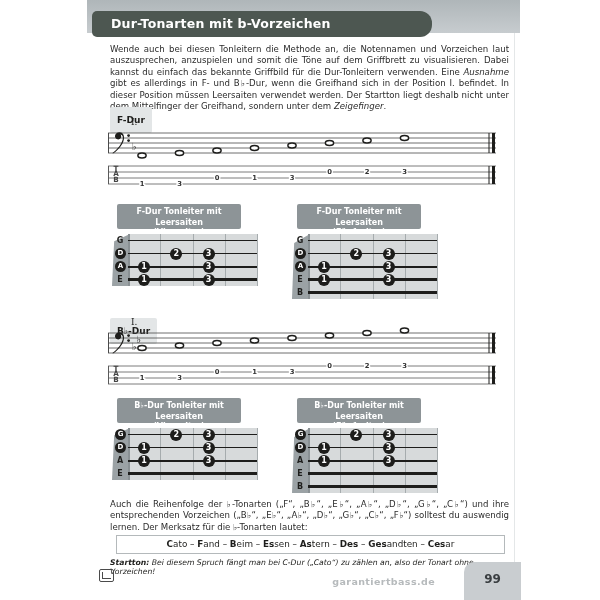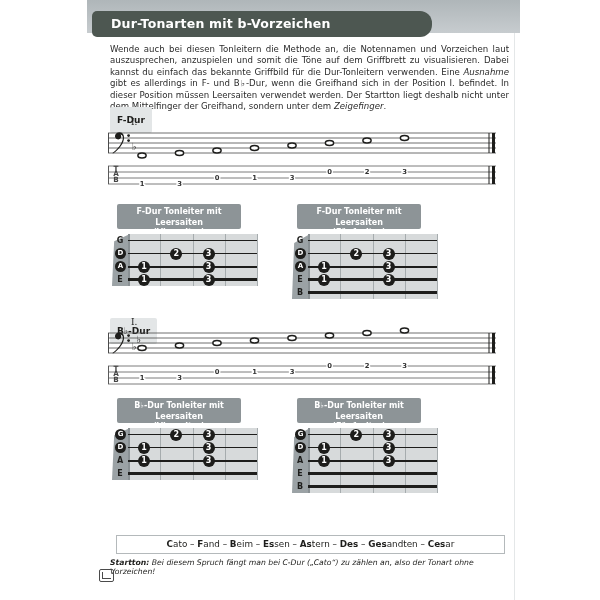--- a/index.html
+++ b/index.html
@@ -272,23 +272,28 @@
         <div class="slabel" style="top: 53.5px;">B</div>
         <div class="dot" style="left: 58.375px; top: 0.5px;">2</div>
         <div class="dot" style="left: 90.625px; top: 0.5px;">3</div>
         <div class="dot" style="left: 26.125px; top: 13.5px;">1</div>
         <div class="dot" style="left: 90.625px; top: 13.5px;">3</div>
         <div class="dot" style="left: 26.125px; top: 26.5px;">1</div>
         <div class="dot" style="left: 90.625px; top: 26.5px;">3</div>
       </div>
     </div>
 
+  <p class="abs bodytext" style="left:110px;top:499px;width:399px"><span>Auch die Reihenfolge der ♭-Tonarten („F“, „B♭“, „E♭“, „A♭“, „D♭“, „G♭“, „C♭“) und ihre entsprechenden Vorzeichen („B♭“, „E♭“, „A♭“, „D♭“, „G♭“, „C♭“, „F♭“) solltest du auswendig lernen. Der Merksatz für die ♭-Tonarten lautet:</span></p>
 
   <div class="abs mbox">
     <span><span style="font-weight: bold;">C</span><span>ato – </span><span style="font-weight: bold;">F</span><span>and – </span><span style="font-weight: bold;">B</span><span>eim – </span><span style="font-weight: bold;">Es</span><span>sen – </span><span style="font-weight: bold;">As</span><span>tern – </span><span style="font-weight: bold;">Des</span><span> – </span><span style="font-weight: bold;">Ges</span><span>andten – </span><span style="font-weight: bold;">Ces</span><span>ar</span></span>
   </div>
 
   <p class="abs achtung"><span style="font-weight: bold; font-style: italic;">Startton:</span><span style="font-style: italic;"> Bei diesem Spruch fängt man bei C-Dur („Cato“) zu zählen an, also der Tonart ohne Vorzeichen!</span></p>
 
   <div class="abs logo">
     <div class="logoinner"></div>
   </div>
+  <div class="abs sitetext">garantiertbass.de</div>
+  <div class="abs badge">
+    <span>99</span>
+  </div>
 </div>
 
 </body></html>

